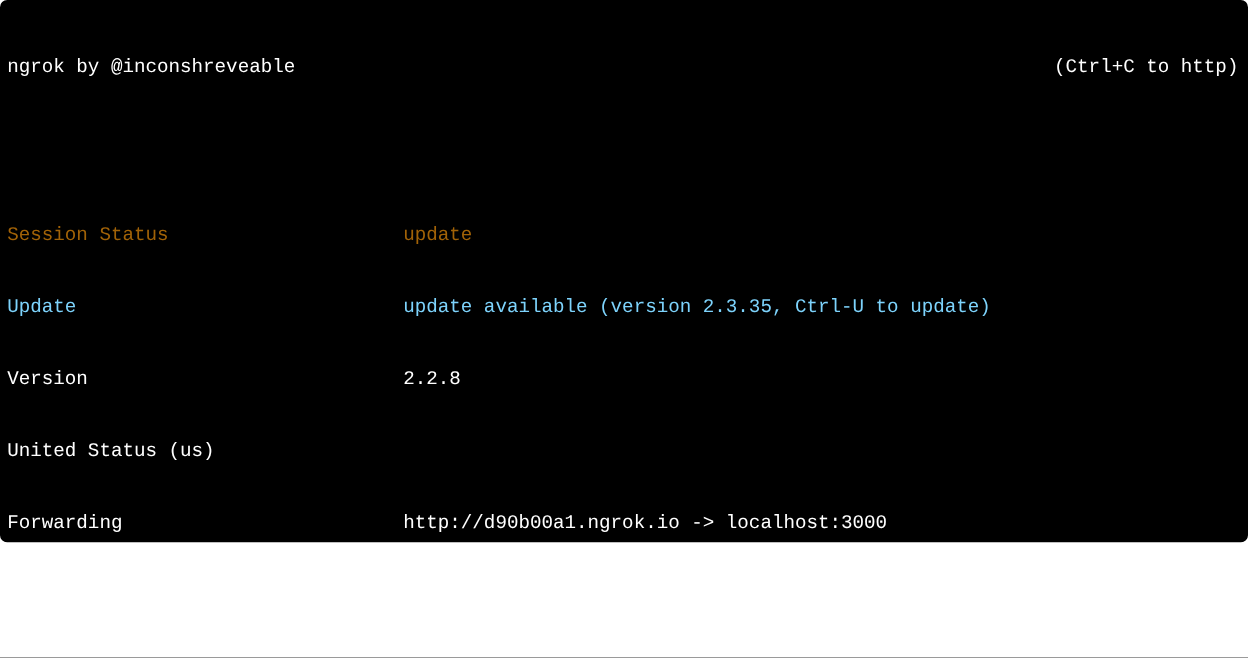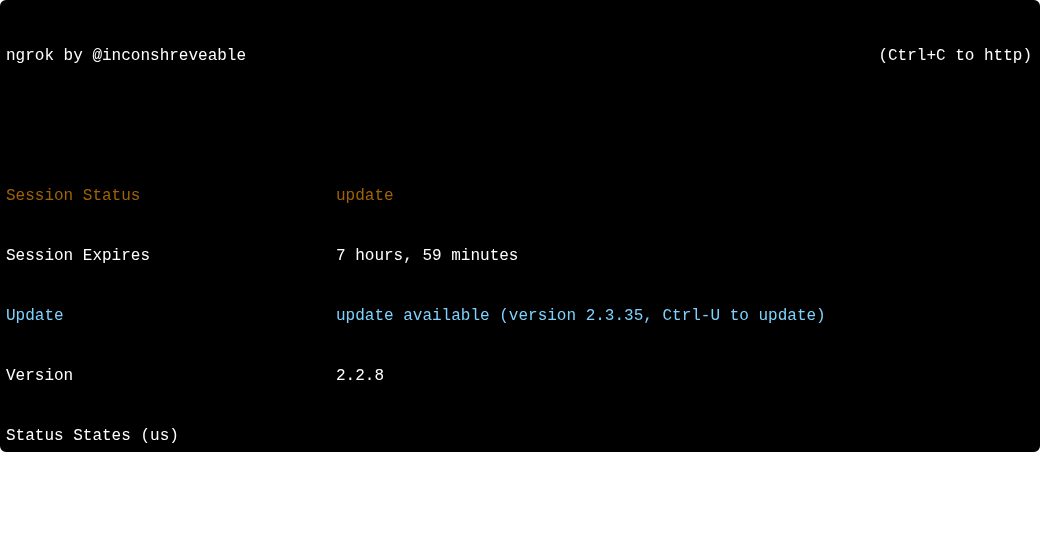--- a/index.html
+++ b/index.html
@@ -37,33 +37,29 @@
     <span>ngrok by @inconshreveable</span>
     <span>(Ctrl+C to http)</span>
   </div>
   <div>&nbsp;</div>
 
   <div class="row">
     <span class="label green">Session Status</span>
     <span class="value green">update</span>
   </div>
   <div class="row">
-    <span class="label">Session Expires</span>
-    <span class="value">7 hours, 59 minutes</span>
-  </div>
-  <div class="row">
     <span class="label yellow">Update</span>
     <span class="value yellow">update available (version 2.3.35, Ctrl-U to update)</span>
   </div>
   <div class="row">
     <span class="label">Version</span>
     <span class="value">2.2.8</span>
   </div>
   <div class="row">
-    <span class="value">Status States (us)</span>
+    <span class="value">United Status (us)</span>
   </div>
   <div class="row">
     <span class="label">Forwarding</span>
     <span class="value">http://d90b00a1.ngrok.io -&gt; localhost:3000</span>
   </div>
   
 
   
 
   

